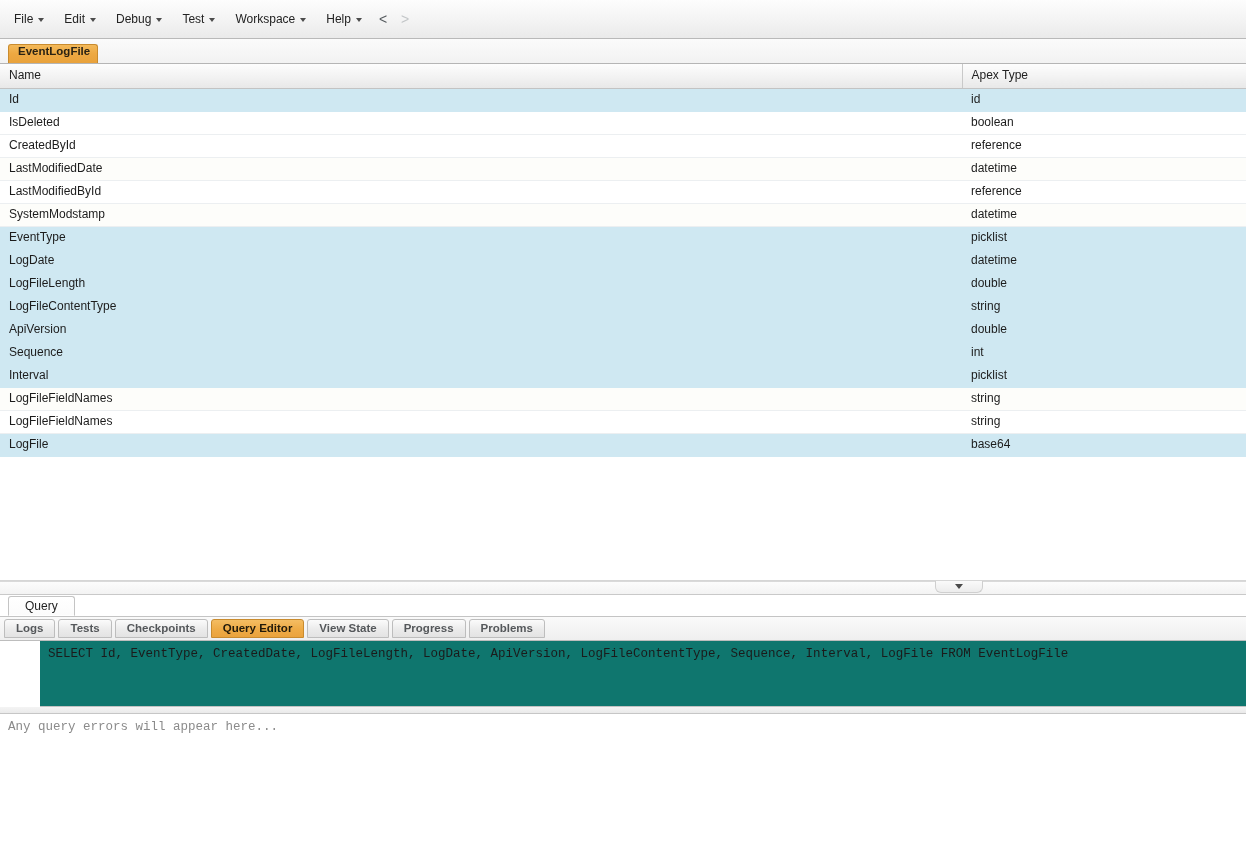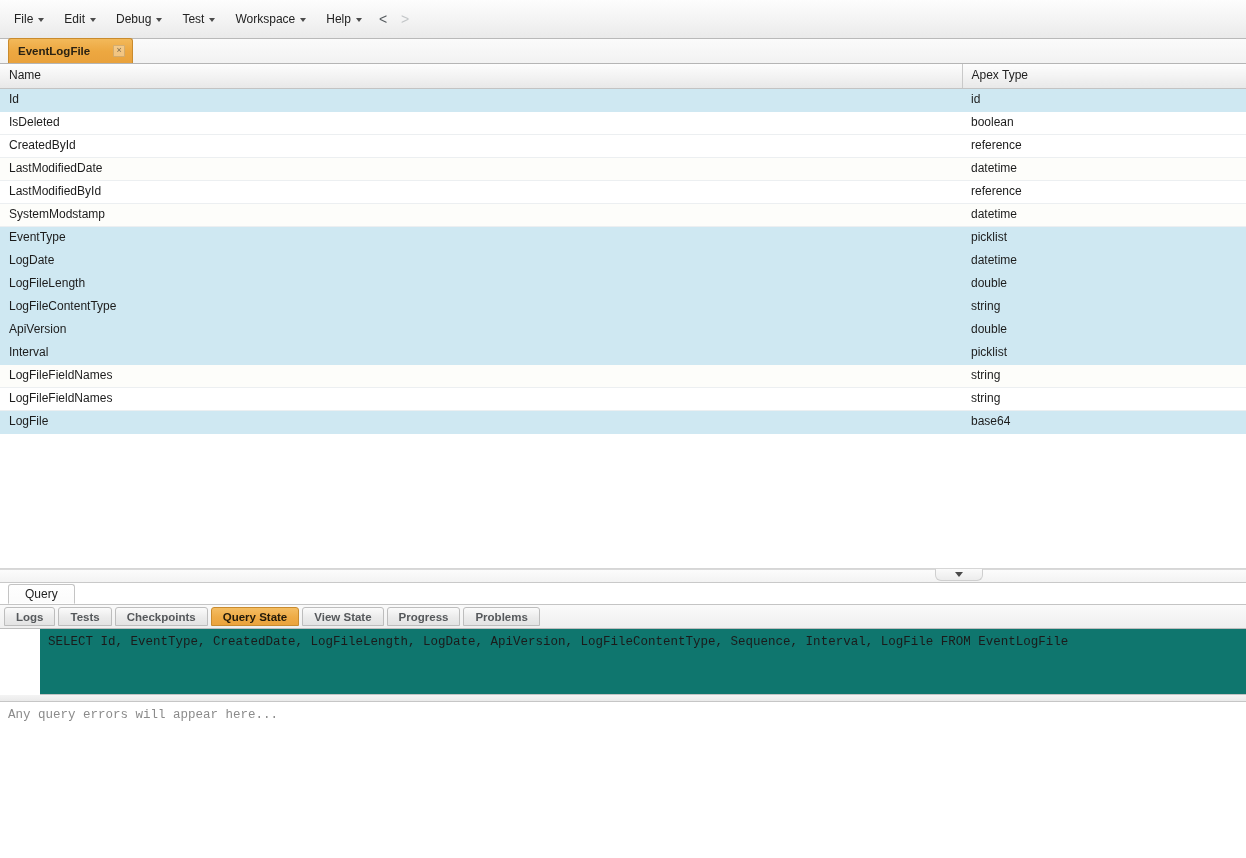--- a/index.html
+++ b/index.html
@@ -73,31 +73,32 @@
     display: flex;
     align-items: flex-end;
     padding-left: 8px;
     box-sizing: border-box;
     position: relative;
   }
   .doctab {
     display: flex;
     align-items: center;
     gap: 23px;
-    height: 25px;
+    height: 19px;
     padding: 0 7px 0 9px;
     background: linear-gradient(to bottom, #f3b95a 0%, #eda841 50%, #e9a23c 100%);
     border: 1px solid #c98b2e;
     border-bottom: none;
     border-radius: 3px 3px 0 0;
     font-weight: bold;
     font-size: 11.5px;
     color: #2a2213;
     cursor: default;
     box-sizing: border-box;
+    flex-direction: column;
   }
   .doctab-close {
     width: 10px; height: 10px;
     line-height: 9px;
     text-align: center;
     font-size: 9px;
     font-weight: normal;
     color: #7b6a4d;
     background: rgba(255,255,255,0.35);
     border: 1px solid rgba(150,120,70,0.35);
@@ -373,20 +374,24 @@
           </tr>
           <tr class="row-sel">
             <td>LogFileContentType</td>
             <td class="col-type">string</td>
           </tr>
           <tr class="row-sel">
             <td>ApiVersion</td>
             <td class="col-type">double</td>
           </tr>
           <tr class="row-sel">
+            <td>Sequence</td>
+            <td class="col-type">int</td>
+          </tr>
+          <tr class="row-sel">
             <td>Interval</td>
             <td class="col-type">picklist</td>
           </tr>
           <tr class="row-odd">
             <td>LogFileFieldNames</td>
             <td class="col-type">string</td>
           </tr>
           <tr class="row-even">
             <td>LogFileFieldNames</td>
             <td class="col-type">string</td>
@@ -415,21 +420,21 @@
       <div class="btab">
         <span>Logs</span>
       </div>
       <div class="btab">
         <span>Tests</span>
       </div>
       <div class="btab">
         <span>Checkpoints</span>
       </div>
       <div class="btab active">
-        <span>Query State</span>
+        <span>Query Editor</span>
       </div>
       <div class="btab">
         <span>View State</span>
       </div>
       <div class="btab">
         <span>Progress</span>
       </div>
       <div class="btab">
         <span>Problems</span>
       </div>

